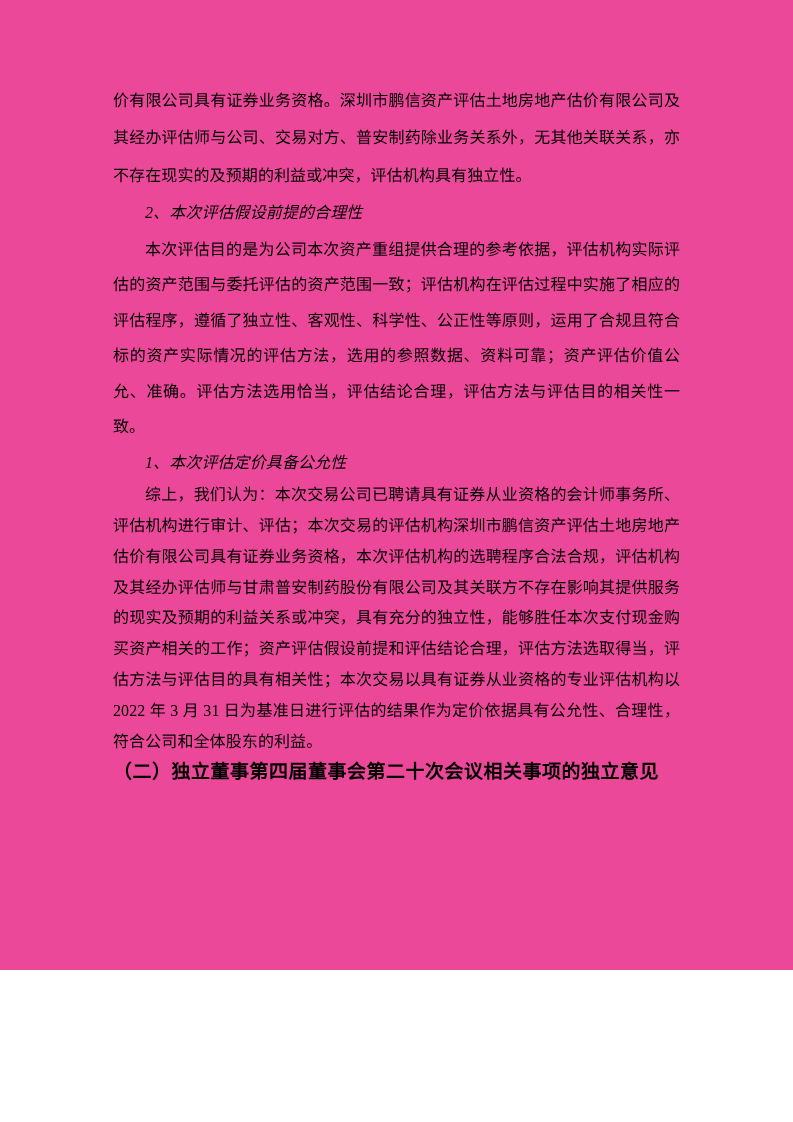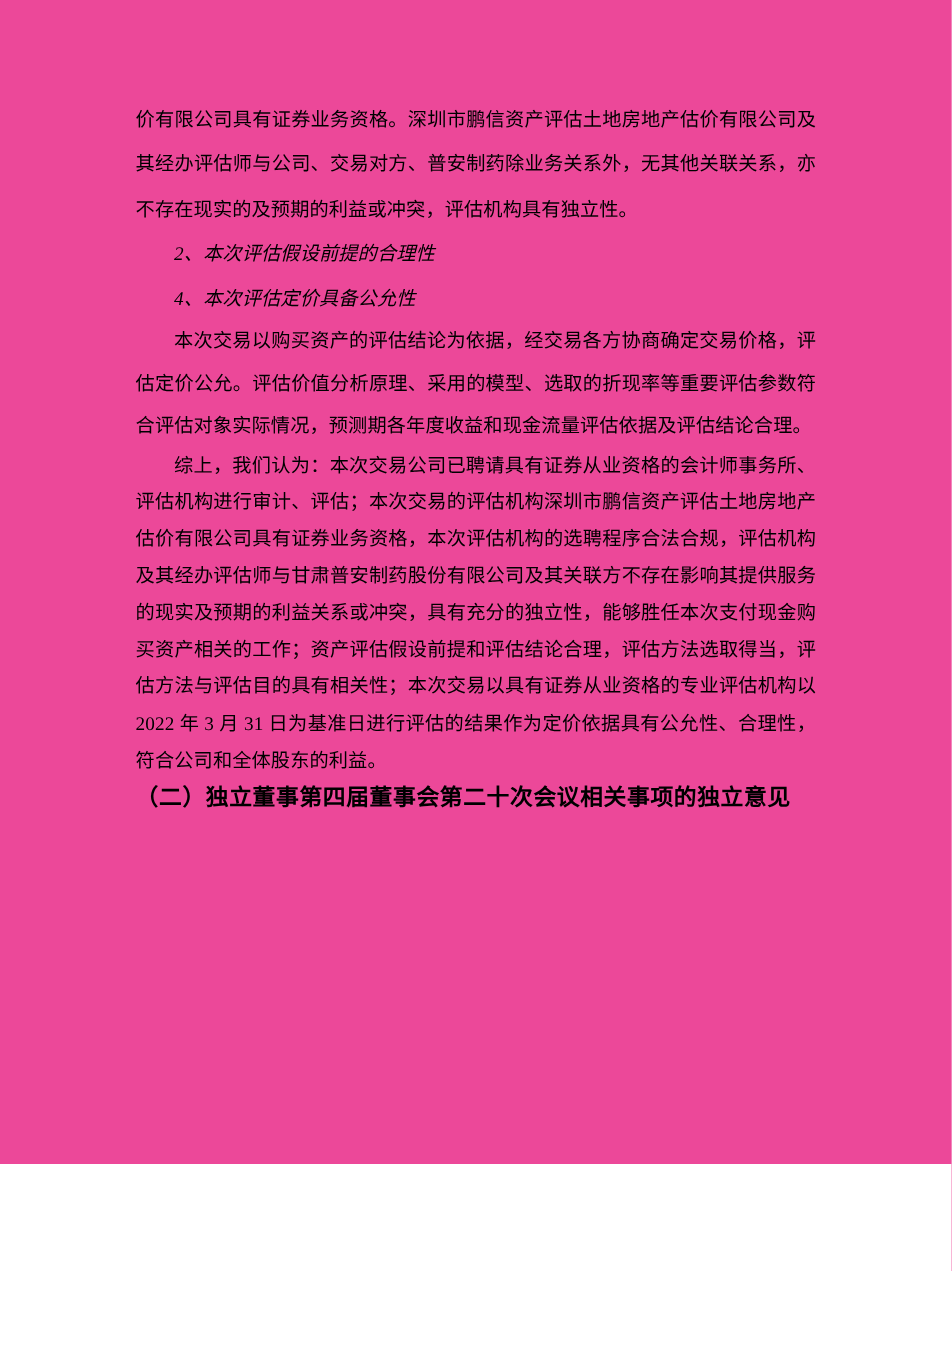--- a/index.html
+++ b/index.html
@@ -58,19 +58,19 @@
     color: #000000;
   }
 </style>
 </head>
 <body>
 
 <div class="page">
   <main class="doc-body" id="doc-body">
       <p class="block body group-a no-indent">价有限公司具有证券业务资格。深圳市鹏信资产评估土地房地产估价有限公司及其经办评估师与公司、交易对方、普安制药除业务关系外，无其他关联关系，亦不存在现实的及预期的利益或冲突，评估机构具有独立性。</p>
       <h3 class="block subheading group-a">2、本次评估假设前提的合理性</h3>
-      <h3 class="block subheading group-b">4、本次评估定价具备公允性</h3>
-      <p class="block body group-b">本次交易以购买资产的评估结论为依据，经交易各方协商确定交易价格，评估定价公允。评估价值分析原理、采用的模型、选取的折现率等重要评估参数符合评估对象实际情况，预测期各年度收益和现金流量评估依据及评估结论合理。</p>
+      <p class="block body group-b">本次评估目的是为公司本次资产重组提供合理的参考依据，评估机构实际评估的资产范围与委托评估的资产范围一致；评估机构在评估过程中实施了相应的评估程序，遵循了独立性、客观性、科学性、公正性等原则，运用了合规且符合标的资产实际情况的评估方法，选用的参照数据、资料可靠；资产评估价值公允、准确。评估方法选用恰当，评估结论合理，评估方法与评估目的相关性一致。</p>
+      <h3 class="block subheading group-b">1、本次评估定价具备公允性</h3>
       <p class="block body group-c">综上，我们认为：本次交易公司已聘请具有证券从业资格的会计师事务所、评估机构进行审计、评估；本次交易的评估机构深圳市鹏信资产评估土地房地产估价有限公司具有证券业务资格，本次评估机构的选聘程序合法合规，评估机构及其经办评估师与甘肃普安制药股份有限公司及其关联方不存在影响其提供服务的现实及预期的利益关系或冲突，具有充分的独立性，能够胜任本次支付现金购买资产相关的工作；资产评估假设前提和评估结论合理，评估方法选取得当，评估方法与评估目的具有相关性；本次交易以具有证券从业资格的专业评估机构以 2022 年 3 月 31 日为基准日进行评估的结果作为定价依据具有公允性、合理性，符合公司和全体股东的利益。</p>
       <h2 class="block heading group-h">（二）独立董事第四届董事会第二十次会议相关事项的独立意见</h2>
     </main>
   <div class="page-number">222</div>
 </div>
 
 </body></html>

